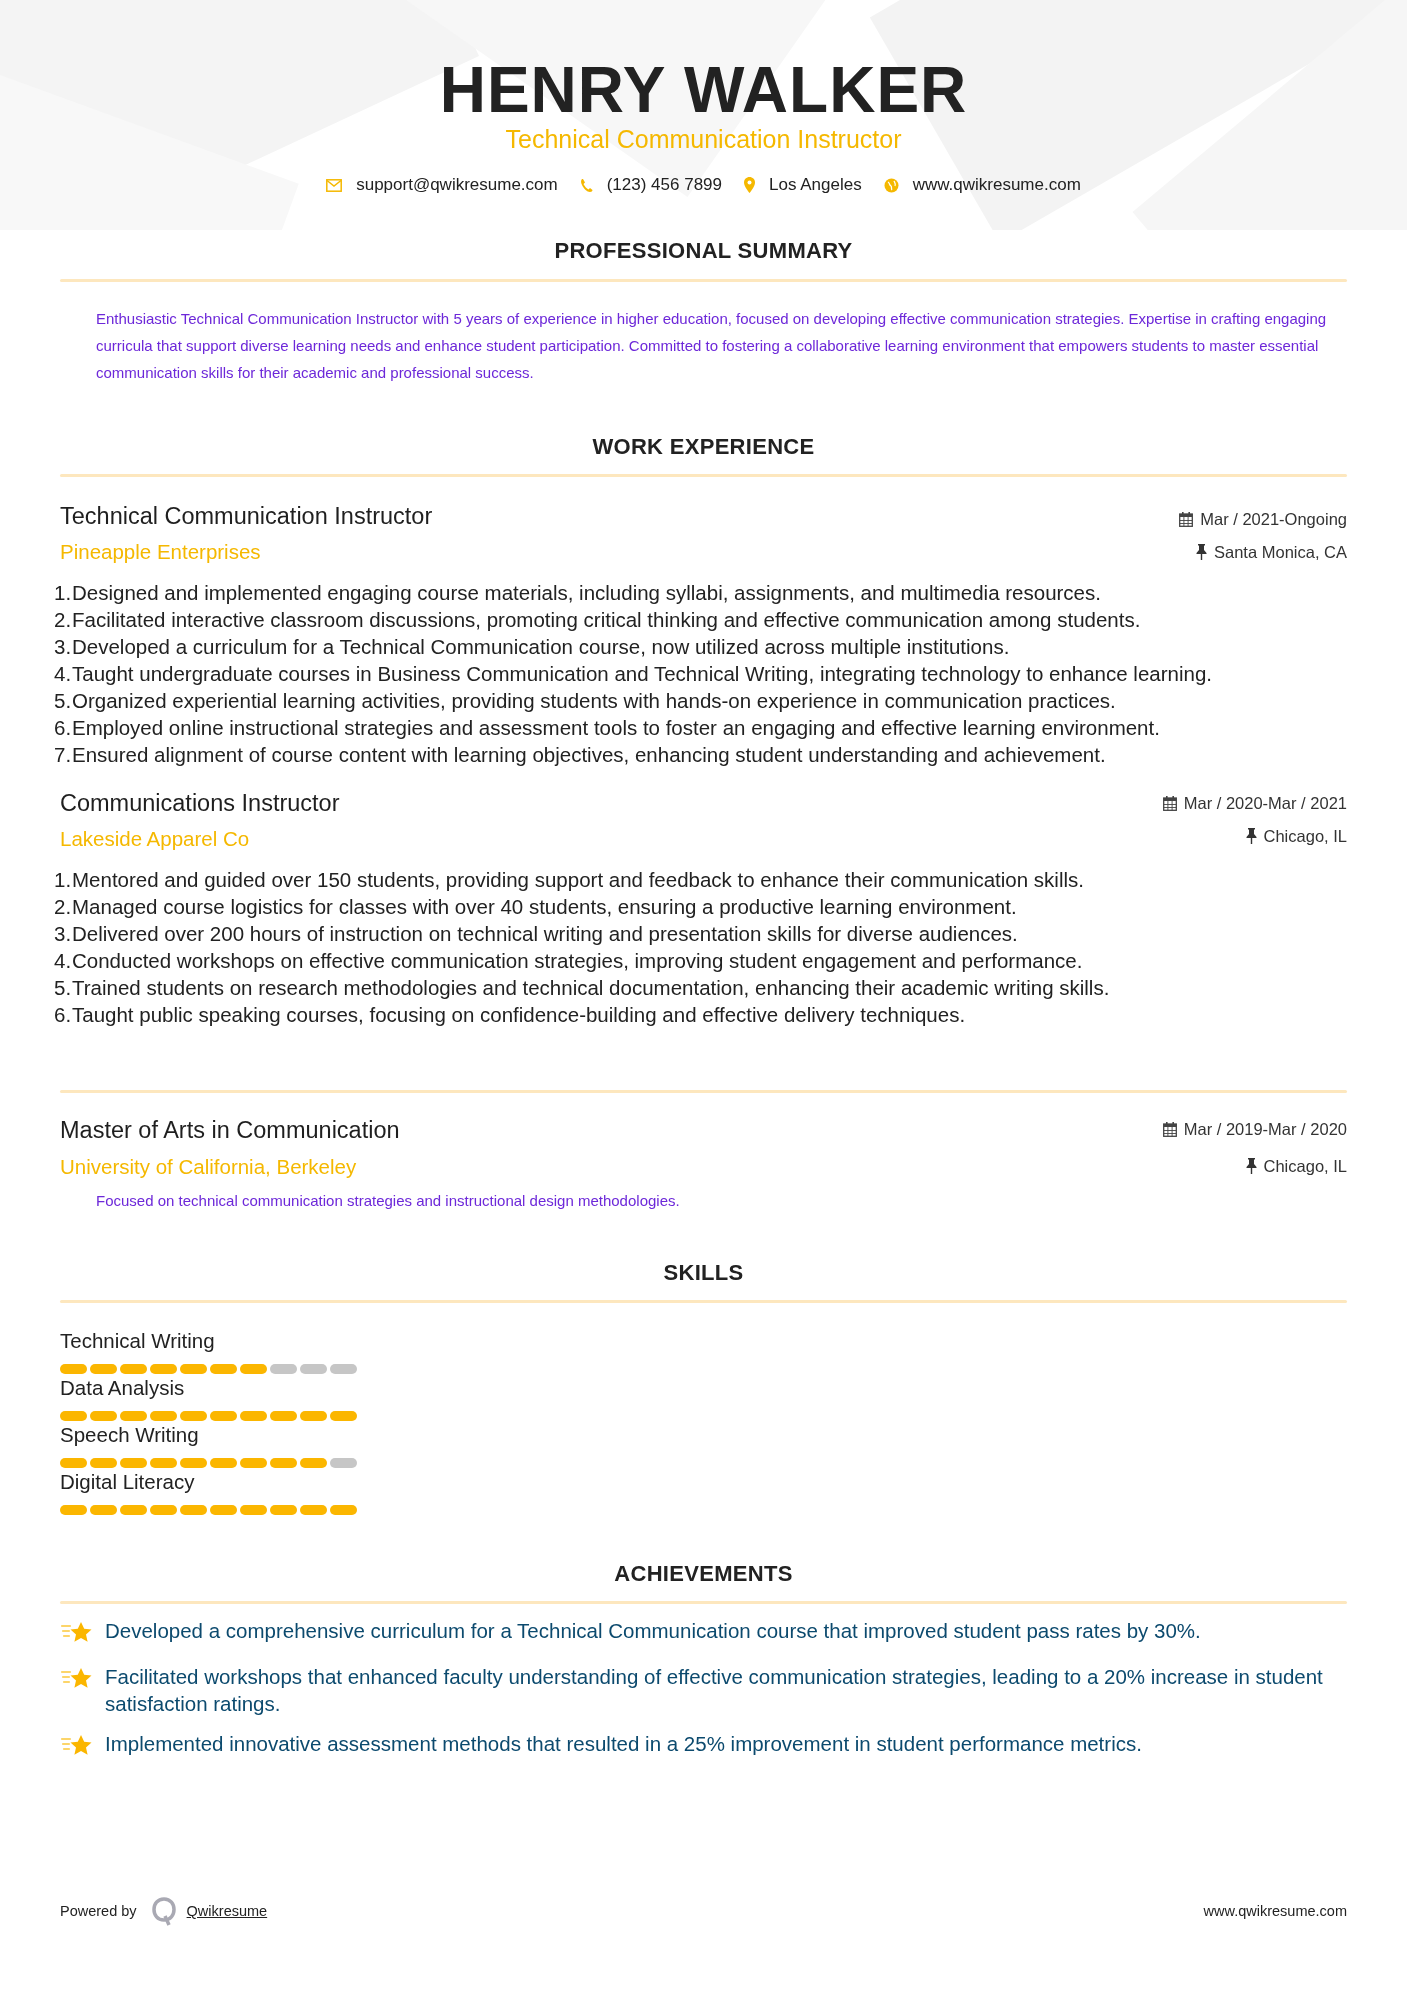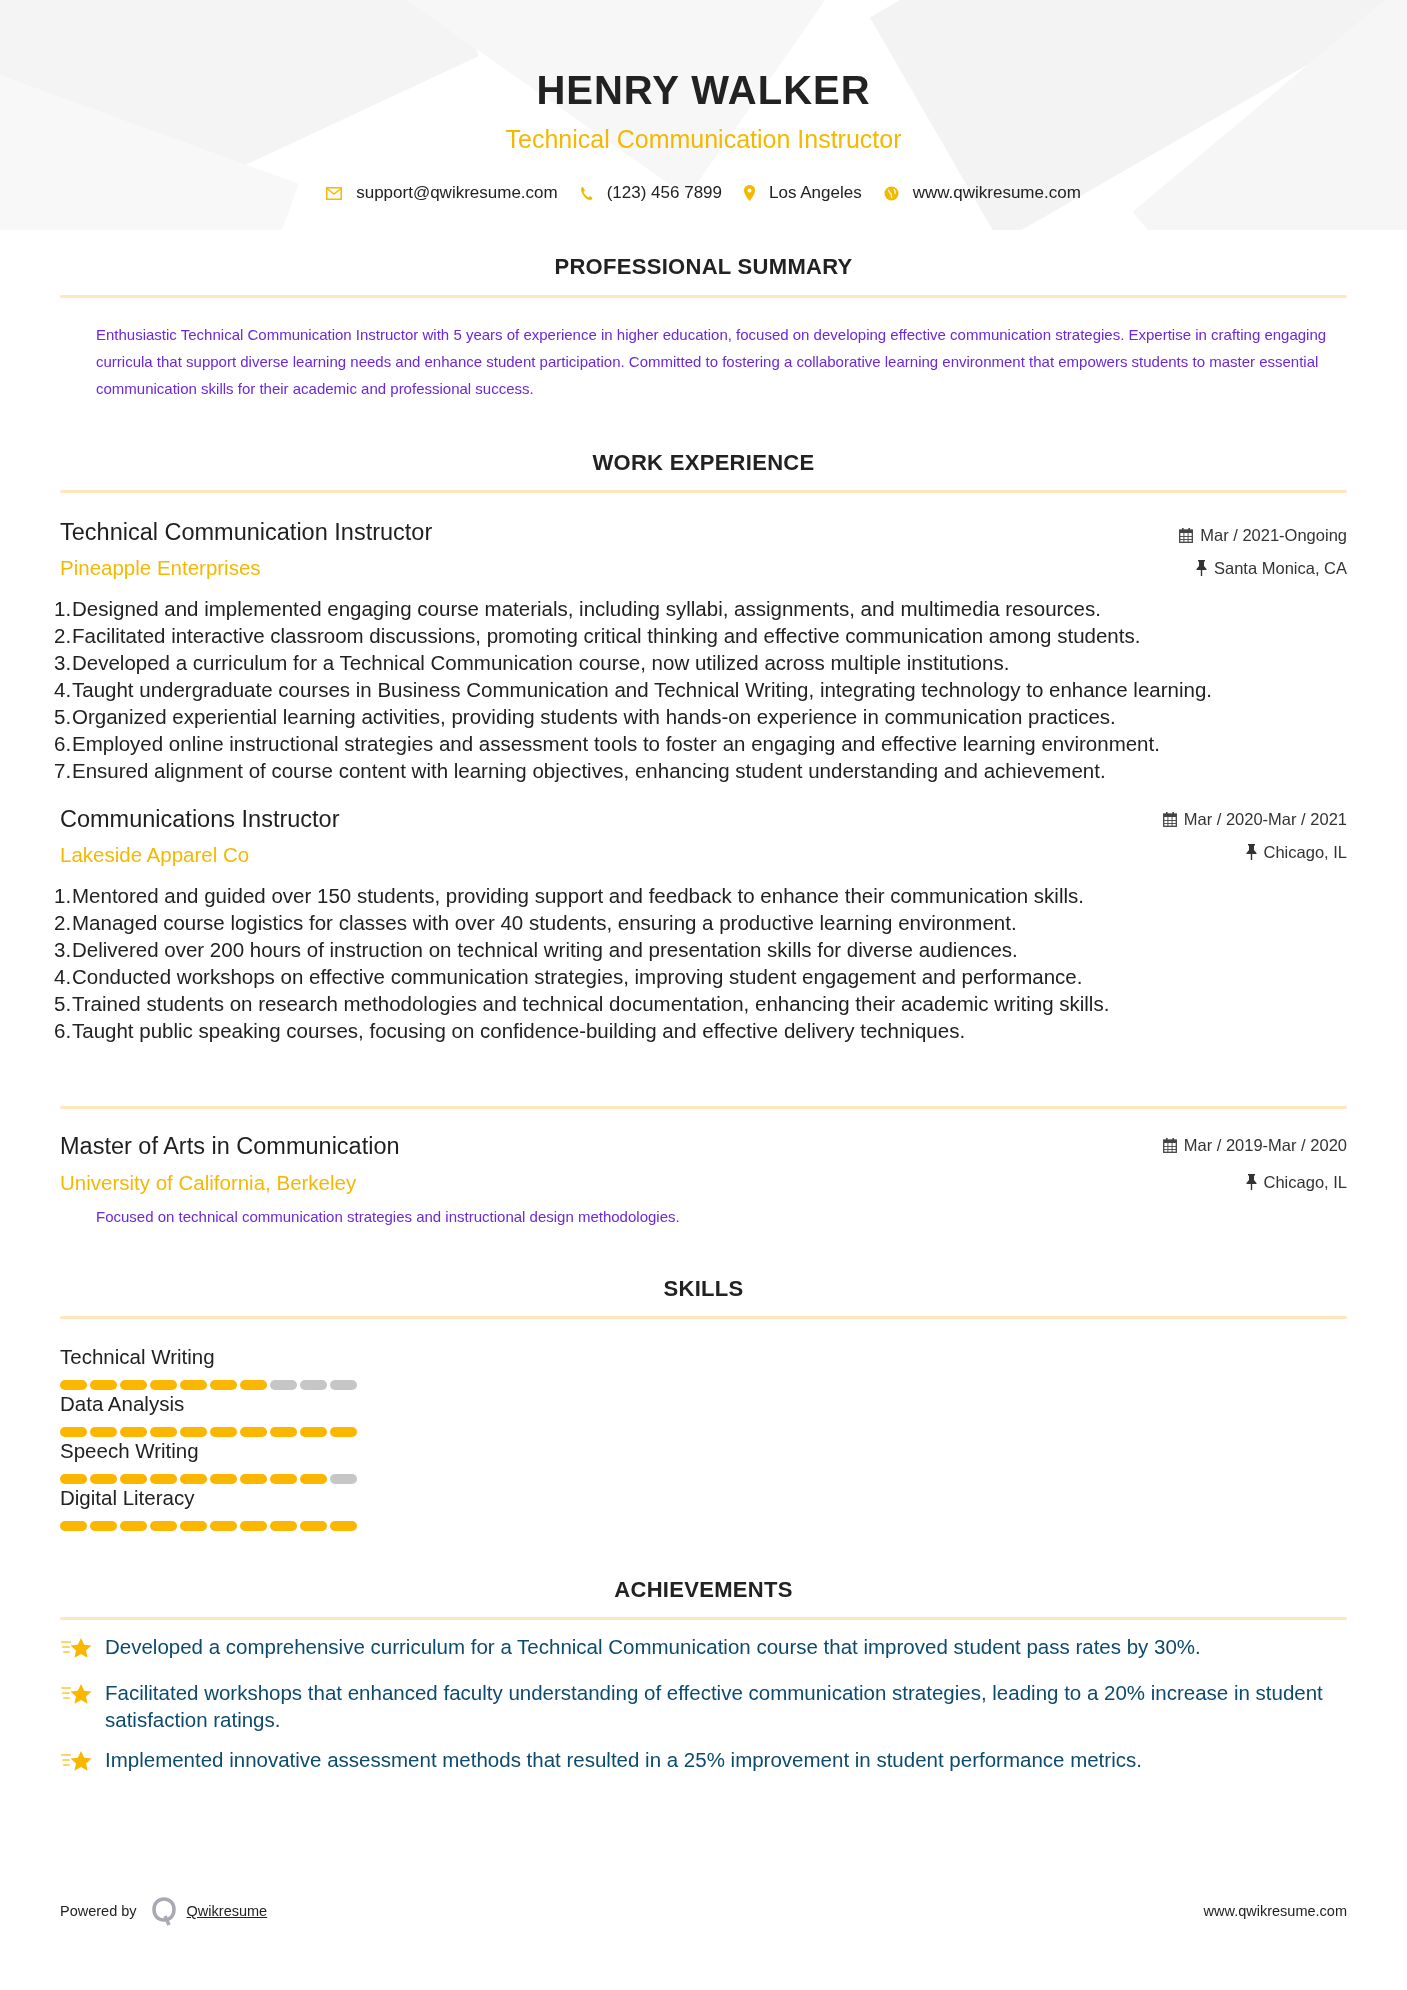--- a/index.html
+++ b/index.html
@@ -9,24 +9,24 @@
       color: #1f1f1f;
       position: relative;
       overflow: hidden;
     }
     .bg-shapes { position: absolute; left: 0; top: 0; width: 1407px; height: 230px; overflow: hidden; z-index: 0; }
     .bg-shapes div { position: absolute; background: #f1f1f1; }
     .page { position: relative; z-index: 1; padding: 0 60px; }
 
     
     .header { text-align: center; padding-top: 58px; }
-    .name { font-size: 40px; font-weight: 700; letter-spacing: 1px; color: #222222; line-height: 64px; }
+    .name { font-size: 64px; font-weight: 700; letter-spacing: 1px; color: #222222; line-height: 64px; }
     .subtitle { font-size: 25px; color: #f5b800; line-height: 34px; margin-top: 0px; }
     .contacts { display: flex; justify-content: center; align-items: center; margin-top: 19px; font-size: 17px; color: #222; }
-    .contact { display: flex; align-items: center; margin: 8px 11px; }
+    .contact { display: flex; align-items: center; margin: 0 11px; }
     .contact svg { margin-right: 14px; }
 
     
     .section-title { text-align: center; font-size: 22px; font-weight: 700; color: #222; letter-spacing: 0.3px; }
     .divider { height: 3px; background: #fde7be; margin-top: 16px; border-radius: 2px; }
     .para { font-size: 15px; line-height: 27px; color: #6d28d9; margin-left: 36px; }
 
     .job-head { display: flex; justify-content: space-between; align-items: flex-start; }
     .job-title { font-size: 23.5px; color: #1f1f1f; line-height: 30px; }
     .job-company { font-size: 20.5px; color: #f5b800; line-height: 28px; margin-top: 7px; }

